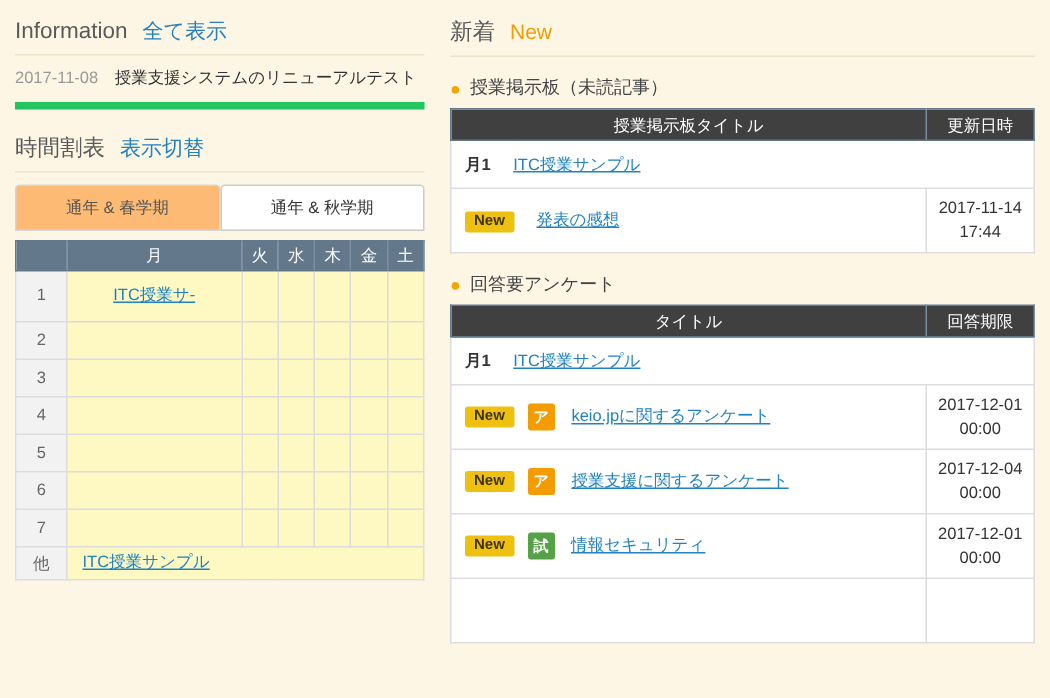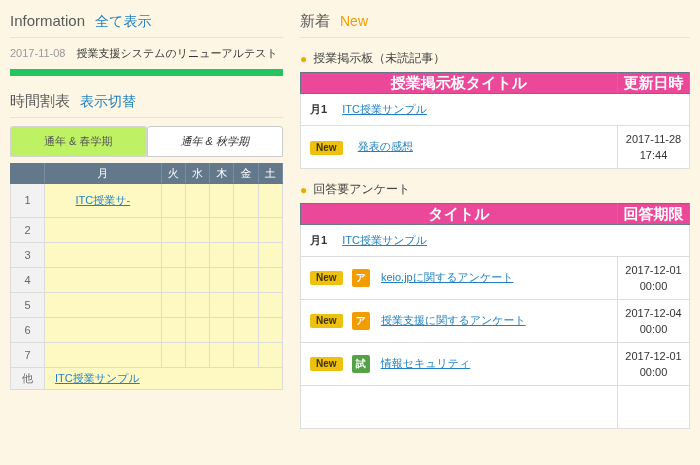--- a/index.html
+++ b/index.html
@@ -15,45 +15,45 @@
 
   
   .section-head { display:flex; align-items:baseline; gap:10px; margin:4px 0 6px 0; }
   .section-title { font-size:15px; color:#5a5a5a; }
   .small-link { font-size:14px; color:#2181c2; text-decoration:none; cursor:pointer; }
   a.link { color:#2181c2; text-decoration:underline; cursor:pointer; }
   .hr { border-top:1px solid #ece3cb; margin:6px 0; }
 
   
   .info-list { border-top:1px solid #ece3cb; }
-  .info-item { border-bottom:7px solid #22c55e; padding:7px 0; line-height:1.5; }
+  .info-item { border-bottom:5px solid #22c55e; padding:7px 0; line-height:1.5; }
   .info-date { color:#999; margin-right:8px; }
   .info-title { color:#333; }
 
   
   .badge-new {
     display:inline-block; background:#eec111; color:#403300;
     font-size:10px; font-weight:bold; padding:1px 6px 2px;
     border-radius:2px; margin-right:6px; vertical-align:middle;
   }
   .badge-cat {
     display:inline-block; color:#fff; font-size:10px; font-weight:bold;
     padding:2px 4px; border-radius:2px; margin-right:8px; vertical-align:middle;
   }
   .cat-enquete { background:#f39c00; }
   .cat-exam { background:#54a245; }
 
   
   .tabs { display:flex; margin:8px 0 6px 0; }
   .tab {
     flex:1; text-align:center; padding:7px 0; font-size:11px; color:#555;
-    border:1px solid #d5d5d5; background:#bef264; cursor:pointer;
+    border:1px solid #d5d5d5; background:#fdba74; cursor:pointer;
     border-radius:3px 3px 0 0;
   }
-  .tab.active { background:#fff; border-color:#ccc; color:#333;font-style:italic; }
+  .tab.active { background:#fff; border-color:#ccc; color:#333; }
 
   
   table.timetable { width:100%; border-collapse:collapse; background:#fff; }
   table.timetable th {
     background:#64788b; color:#fff; font-weight:normal; font-size:11px;
     height:20px; border:1px solid #64788b; border-right:1px solid #7b8da0;
   }
   table.timetable td {
     border:1px solid #dcdcdc; background:#fef9c3; text-align:center;
     vertical-align:middle; font-size:11px; height:25px; padding:1px;
@@ -70,21 +70,21 @@
     padding:7px 10px; line-height:1.55; color:#555; font-size:11px; margin:4px 0 10px 0;
   }
 
   
   .bullet-head { display:flex; align-items:center; gap:6px; margin:12px 0 5px 0; font-size:12px; color:#444; }
   .bullet { color:#f0a800; font-size:12px; }
 
   
   table.data { width:100%; border-collapse:collapse; background:#fff; border:1px solid #c9c9c9; }
   table.data th {
-    background:#ec4899; color:#fff; font-weight:bold; font-size:15px;
+    background:#404040; color:#fff; font-weight:normal; font-size:11px;
     height:21px; border:1px solid #64788b; border-right:1px solid #7b8da0;
   }
   table.data th.col-date { width:72px; }
   table.data td { border:1px solid #ddd; padding:7px 9px; vertical-align:middle; font-size:11px; }
   table.data td.course-cell { padding:8px 9px; }
   table.data td .period { color:#333; margin-right:12px;font-weight:bold; }
   table.data td.date-cell { text-align:center; line-height:1.5; color:#333; padding:4px 2px; }
   table.data tr.entry td { height:43px; }
 </style>
 </head>
@@ -225,21 +225,21 @@
           <span class="period">月1</span>
           <a class="link">ITC授業サンプル</a>
         </td>
       </tr>
       <tr class="entry">
         <td>
           <span class="badge-new">New</span>
           <a class="link" style="margin-left:6px;">発表の感想</a>
         </td>
         <td class="date-cell">
-          <span>2017-11-28</span><br>
+          <span>2017-11-14</span><br>
           <span>17:44</span>
         </td>
       </tr>
     </tbody>
       </table>
 
     <div class="bullet-head">
       <span class="bullet">●</span>
       <span>回答要アンケート</span>
     </div>

